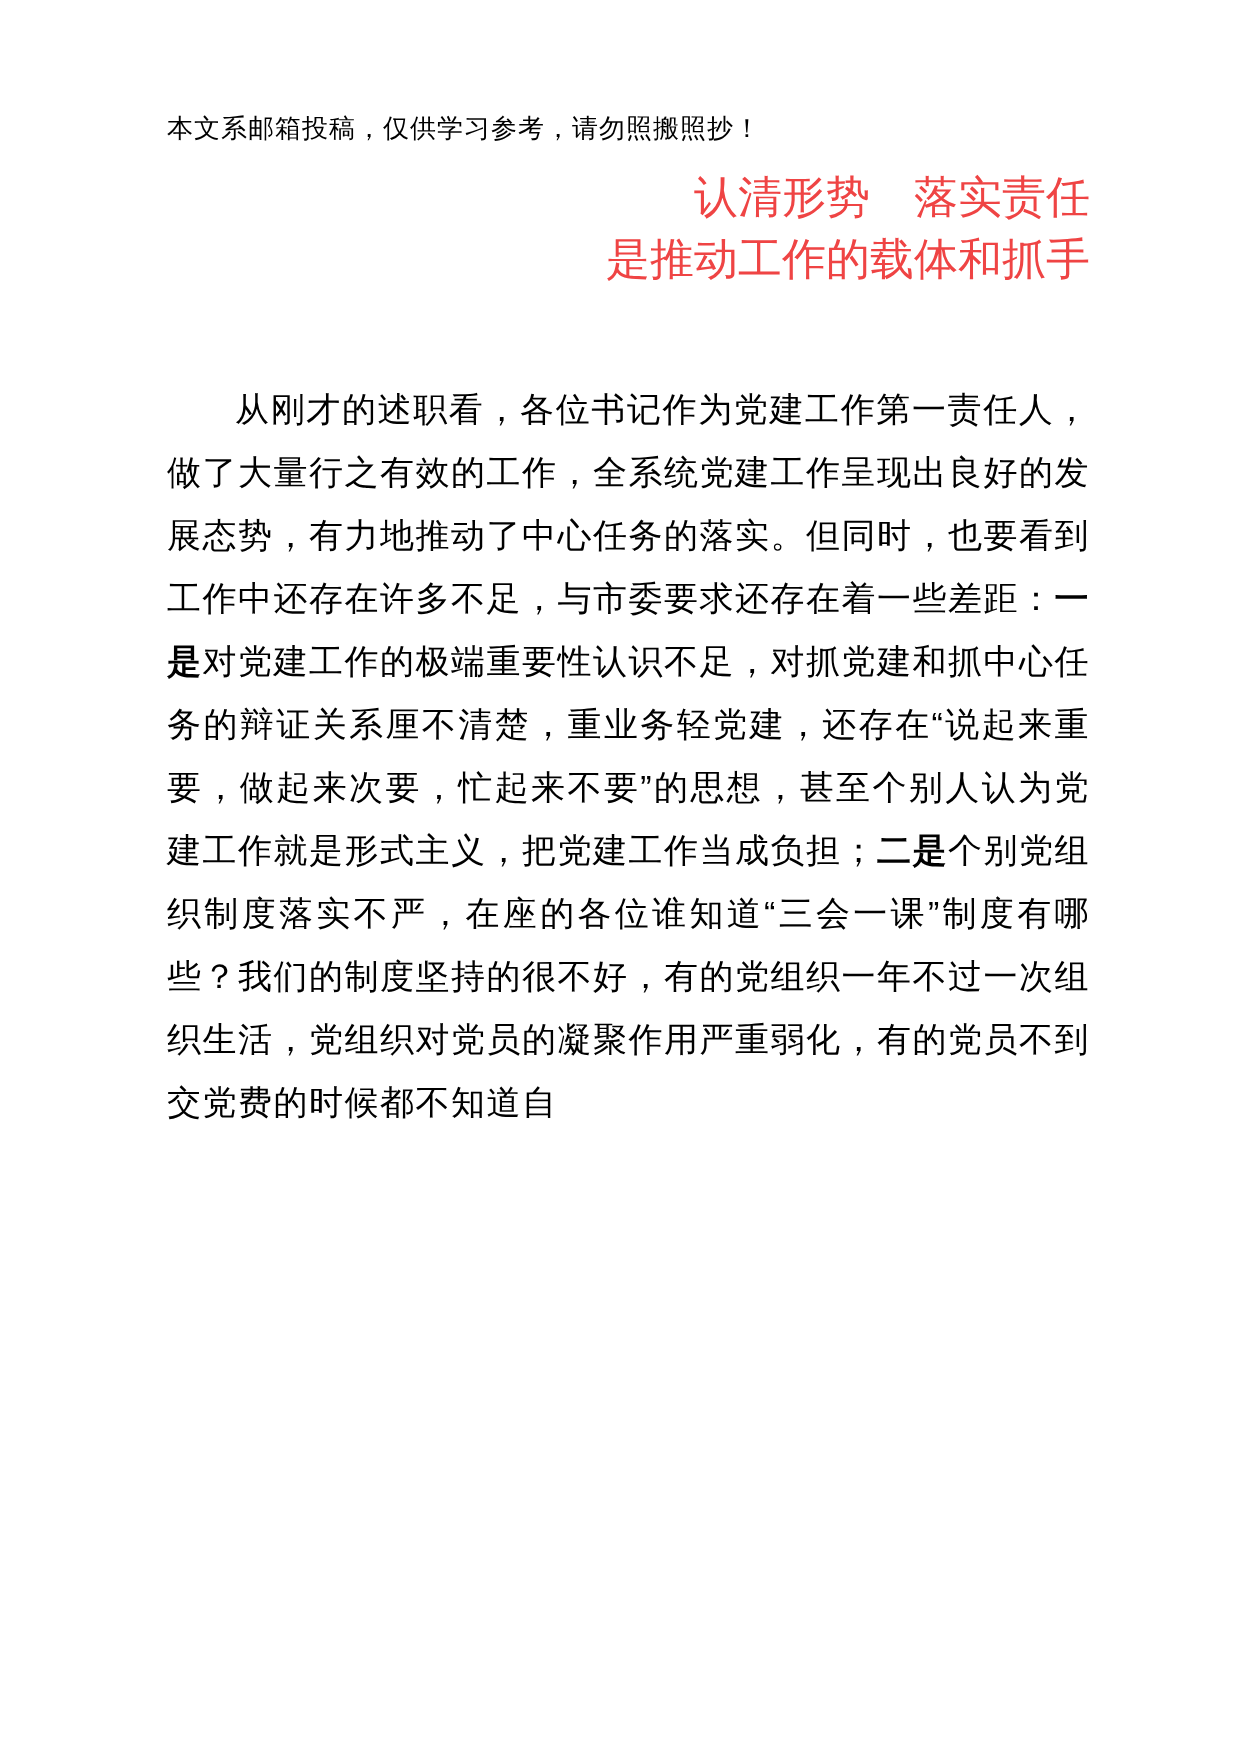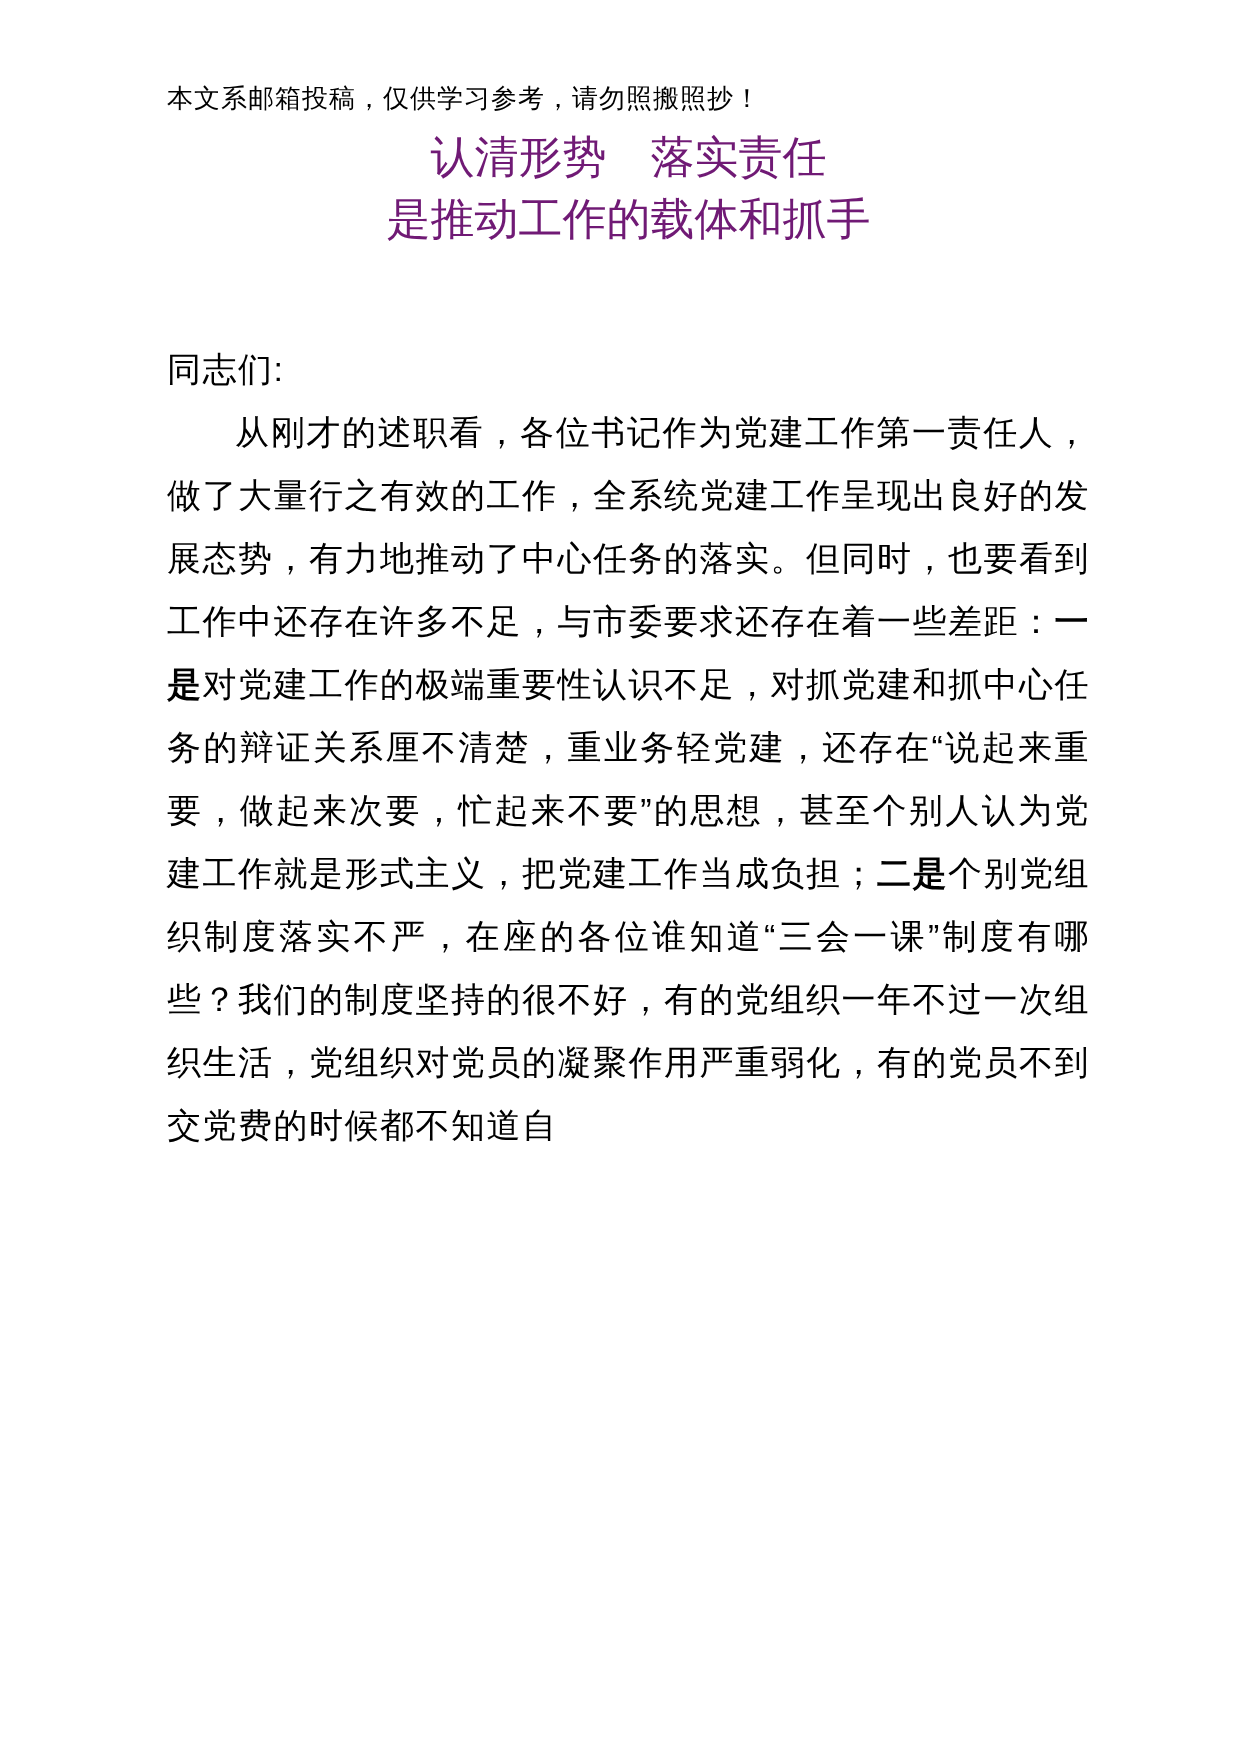--- a/index.html
+++ b/index.html
@@ -11,37 +11,37 @@
     height: 1754px;
     background: #ffffff;
     overflow: hidden;
     font-family: "Liberation Sans", sans-serif;
     color: #000000;
   }
   .page {
     box-sizing: border-box;
     width: 1240px;
     height: 1754px;
-    padding: 80px 150px 0 167px;
+    padding: 110px 150px 0 167px;
     background: #ffffff;
   }
   .disclaimer {
     font-size: 26px;
     line-height: 36px;
     letter-spacing: 1px;
     color: #000000;
     white-space: nowrap;
   }
   .doc-title {
-    margin-top: 10px;
-    text-align: center;
+    margin-top: 20px;
+    text-align: right;
     font-size: 44px;
     line-height: 62px;
     font-weight: 400;
-    color: #701a75;
+    color: #ef4444;
   }
   .doc-title .title-line {
     display: block;
   }
   .doc-body {
     margin-top: 88px;
     font-size: 34px;
     line-height: 63px;
     letter-spacing: 1.5px;
     text-align: justify;
@@ -64,19 +64,18 @@
 <div class="page">
 
   <div class="disclaimer">本文系邮箱投稿，仅供学习参考，请勿照搬照抄！</div>
 
   <h1 class="doc-title">
     <span class="title-line">认清形势　落实责任</span>
     <span class="title-line">是推动工作的载体和抓手</span>
   </h1>
 
   <div class="doc-body">
-    <p class="salutation">同志们:</p>
     <div id="paragraphs">
         <p class="paragraph"><span class="run-plain">从刚才的述职看，各位书记作为党建工作第一责任人，做了大量行之有效的工作，全系统党建工作呈现出良好的发展态势，有力地推动了中心任务的落实。但同时，也要看到工作中还存在许多不足，与市委要求还存在着一些差距：</span><span class="run-bold">一是</span><span class="run-plain">对党建工作的极端重要性认识不足，对抓党建和抓中心任务的辩证关系厘不清楚，重业务轻党建，还存在“说起来重要，做起来次要，忙起来不要”的思想，甚至个别人认为党建工作就是形式主义，把党建工作当成负担；</span><span class="run-bold">二是</span><span class="run-plain">个别党组织制度落实不严，在座的各位谁知道“三会一课”制度有哪些？我们的制度坚持的很不好，有的党组织一年不过一次组织生活，党组织对党员的凝聚作用严重弱化，有的党员不到交党费的时候都不知道自</span></p>
       </div>
   </div>
 
 </div>
 
 </body></html>

